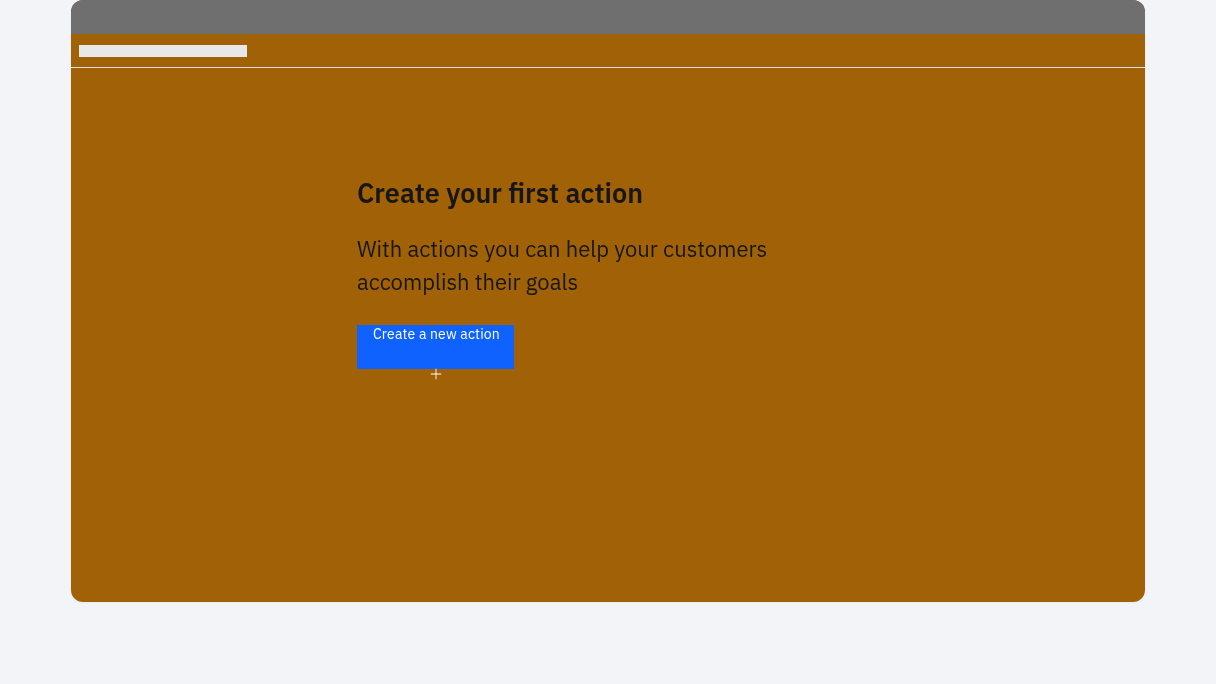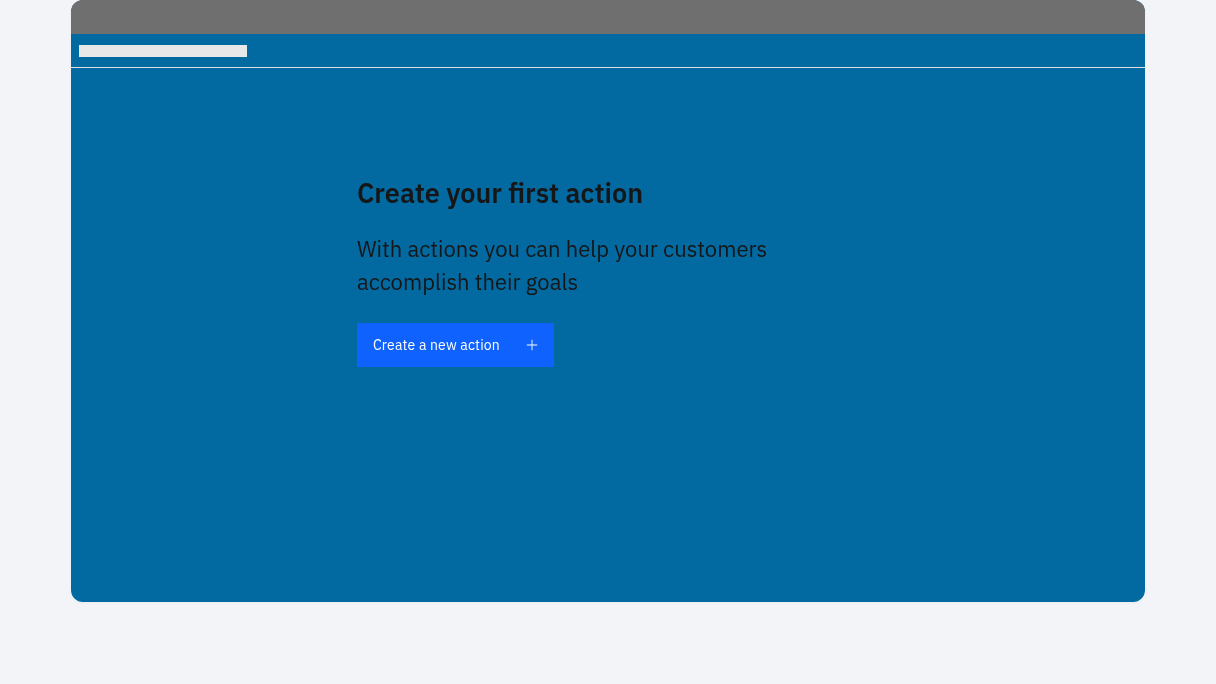--- a/index.html
+++ b/index.html
@@ -15,21 +15,21 @@
       height: 684px;
       overflow: hidden;
       display: flex;
       justify-content: center;
       align-items: flex-start;
     }
 
     .window {
       width: 1074px;
       height: 602px;
-      background: #0369a1;
+      background: #a16207;
       border-radius: 12px;
       overflow: hidden;
       box-shadow: 0 1px 3px rgba(0,0,0,0.04);
       display: flex;
       flex-direction: column;
     }
 
     .titlebar {
       height: 34px;
       background: #6f6f6f;
@@ -84,20 +84,21 @@
       padding-left: 16px;
       padding-right: 14px;
       font-size: 14px;
       font-family: inherit;
       display: inline-flex;
       align-items: center;
       justify-content: flex-start;
       gap: 24px;
       cursor: pointer;
       letter-spacing: 0.16px;
+      flex-direction: column;
     }
 
     .plus-icon {
       display: inline-flex;
       align-items: center;
       justify-content: center;
       width: 16px;
       height: 16px;
     }
 

